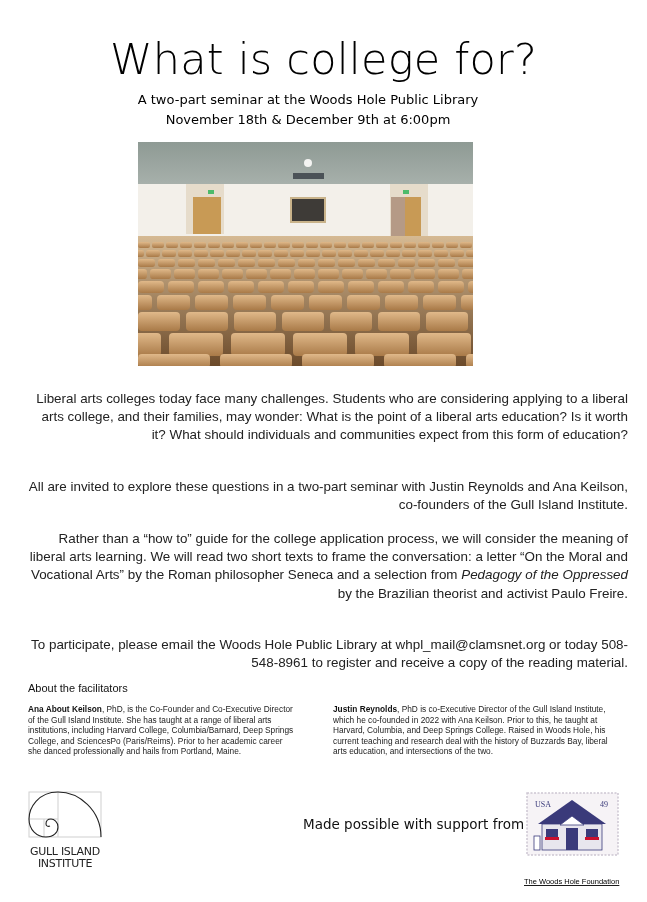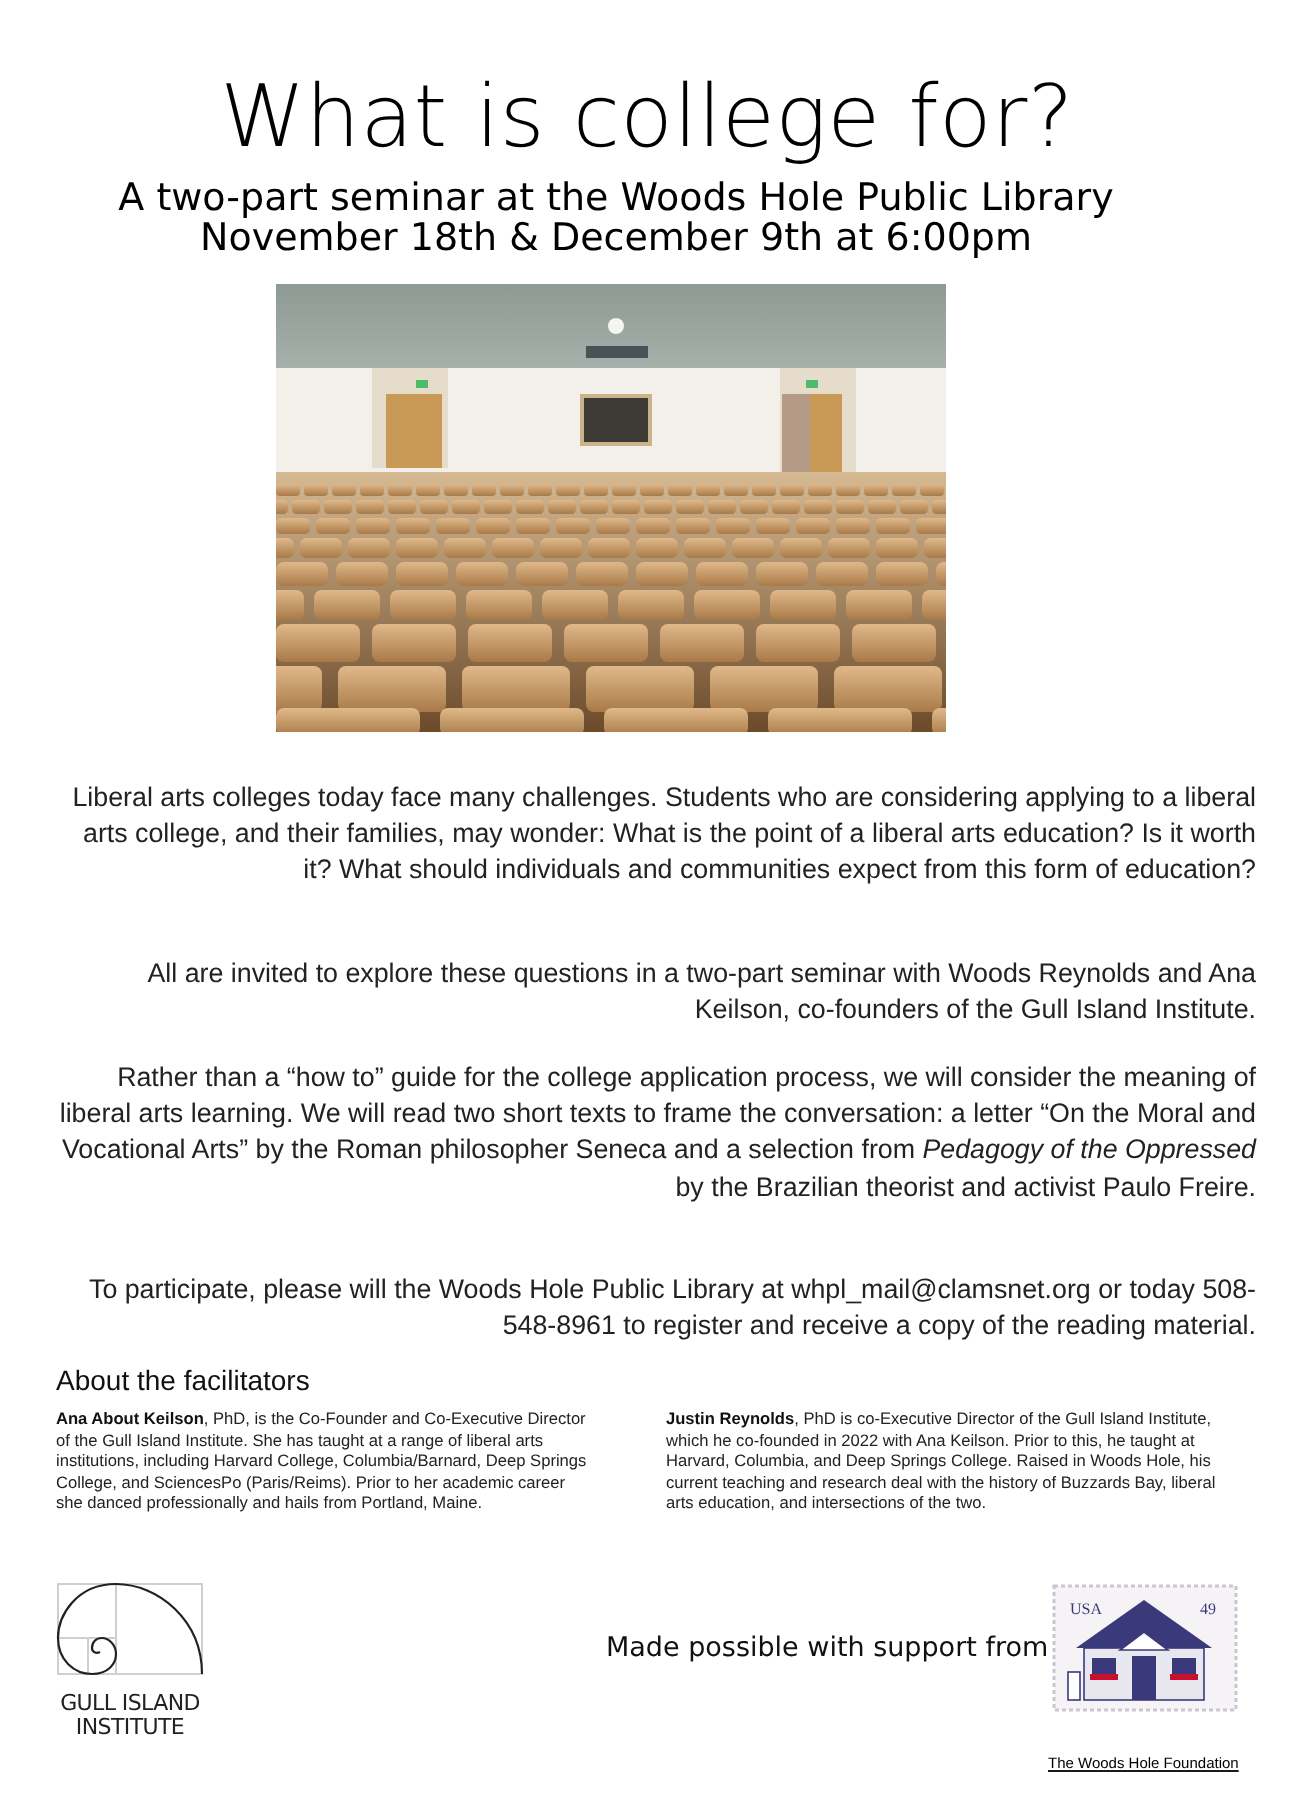--- a/index.html
+++ b/index.html
@@ -1,27 +1,27 @@
 <!DOCTYPE html>
 <html><head>
 <meta charset="utf-8">
 <style>
   html, body { margin:0; padding:0; background:#ffffff; }
   body { width:647px; height:902px; position:relative; overflow:hidden; font-family:"DejaVu Sans", sans-serif; color:#1a1a1a; }
   .title { position:absolute; left:0; width:647px; top:34px; text-align:center; font-size:43px; font-weight:200; letter-spacing:0.2px; color:#000; line-height:50px; font-family:"DejaVu Sans", sans-serif; -webkit-text-stroke:0px; }
-  .subtitle { position:absolute; left:0; width:616px; text-align:center; font-size:19px; color:#000; line-height:21px; }
+  .subtitle { position:absolute; left:0; width:616px; text-align:center; font-size:13px; color:#000; line-height:21px; }
   .sub1 { top:89px; }
   .sub2 { top:109px; }
   .photo { position:absolute; left:138px; top:142px; width:335px; height:224px; overflow:hidden; }
   .body-text { position:absolute; left:28px; width:600px; font-size:13.4px; line-height:18.2px; color:#222; font-family:"Liberation Sans", sans-serif;text-align:right; }
   .p1 { top:390px; }
   .p2 { top:478px; }
   .p3 { top:530px; }
   .p4 { top:636px; }
-  .about { position:absolute; left:28px; top:682px; font-size:14px; color:#111; font-family:"Liberation Sans", sans-serif; }
+  .about { position:absolute; left:28px; top:682px; font-size:11px; color:#111; font-family:"Liberation Sans", sans-serif; }
   .bio { position:absolute; top:704px; font-size:8.3px; line-height:10.5px; color:#222; font-family:"Liberation Sans", sans-serif; }
   .bio b { color:#111; }
   .bio-left { left:28px; width:270px; }
   .bio-right { left:333px; width:275px; }
   .logo { position:absolute; left:24px; top:790px; width:82px; }
   .logo-text { font-size:11px; line-height:12px; text-align:center; color:#222; font-family:"DejaVu Sans", sans-serif; letter-spacing:-0.3px; margin-top:2px; }
   .support { position:absolute; left:303px; top:816px; font-size:13.5px; color:#111; font-family:"DejaVu Sans", sans-serif; }
   .stamp { position:absolute; left:526px; top:792px; width:93px;text-decoration:underline; }
   .stamp-caption { font-size:7.5px; color:#000; font-family:"Liberation Sans", sans-serif; text-align:center; margin-top:17px; white-space:nowrap; margin-left:-2px; }
 </style>
@@ -185,23 +185,23 @@
         <rect x="0" y="212" width="72" height="14" rx="4" fill="url(#seat)"></rect>
         <rect x="82" y="212" width="72" height="14" rx="4" fill="url(#seat)"></rect>
         <rect x="164" y="212" width="72" height="14" rx="4" fill="url(#seat)"></rect>
         <rect x="246" y="212" width="72" height="14" rx="4" fill="url(#seat)"></rect>
         <rect x="328" y="212" width="72" height="14" rx="4" fill="url(#seat)"></rect>
       </g>
   </svg>
 </div>
 
 <div class="body-text p1">Liberal arts colleges today face many challenges. Students who are considering applying to a liberal arts college, and their families, may wonder: What is the point of a liberal arts education? Is it worth it? What should individuals and communities expect from this form of education?</div>
-<div class="body-text p2">All are invited to explore these questions in a two-part seminar with Woods Reynolds and Ana Keilson, co-founders of the Gull Island Institute.</div>
+<div class="body-text p2">All are invited to explore these questions in a two-part seminar with Justin Reynolds and Ana Keilson, co-founders of the Gull Island Institute.</div>
 <div class="body-text p3"><span>Rather than a “how to” guide for the college application process, we will consider the meaning of liberal arts learning. We will read two short texts to frame the conversation: a letter “On the Moral and Vocational Arts” by the Roman philosopher Seneca and a selection from </span><i>Pedagogy of the Oppressed</i><span> by the Brazilian theorist and activist Paulo Freire.</span></div>
-<div class="body-text p4"><span>To participate, please will the Woods Hole Public Library at </span><span>whpl_mail@clamsnet.org</span><span> or today </span><span>508-548-8961</span><span> to register and receive a copy of the reading material.</span></div>
+<div class="body-text p4"><span>To participate, please email the Woods Hole Public Library at </span><span>whpl_mail@clamsnet.org</span><span> or today </span><span>508-548-8961</span><span> to register and receive a copy of the reading material.</span></div>
 
 <div class="about">About the facilitators</div>
 
 <div class="bio bio-left"><b>Ana About Keilson</b><span>, PhD, is the Co-Founder and Co-Executive Director of the Gull Island Institute. She has taught at a range of liberal arts institutions, including Harvard College, Columbia/Barnard, Deep Springs College, and SciencesPo (Paris/Reims). Prior to her academic career she danced professionally and hails from Portland, Maine.</span></div>
 <div class="bio bio-right"><b>Justin Reynolds</b><span>, PhD is co-Executive Director of the Gull Island Institute, which he co-founded in 2022 with Ana Keilson. Prior to this, he taught at Harvard, Columbia, and Deep Springs College. Raised in Woods Hole, his current teaching and research deal with the history of Buzzards Bay, liberal arts education, and intersections of the two.</span></div>
 
 <div class="logo">
   <svg width="82" height="50" viewBox="0 0 82 50" xmlns="http://www.w3.org/2000/svg">
     <rect x="5" y="2" width="72" height="45" fill="none" stroke="#cfcfcf" stroke-width="1"></rect>
     <line x1="34" y1="2" x2="34" y2="47" stroke="#cfcfcf" stroke-width="1"></line>

